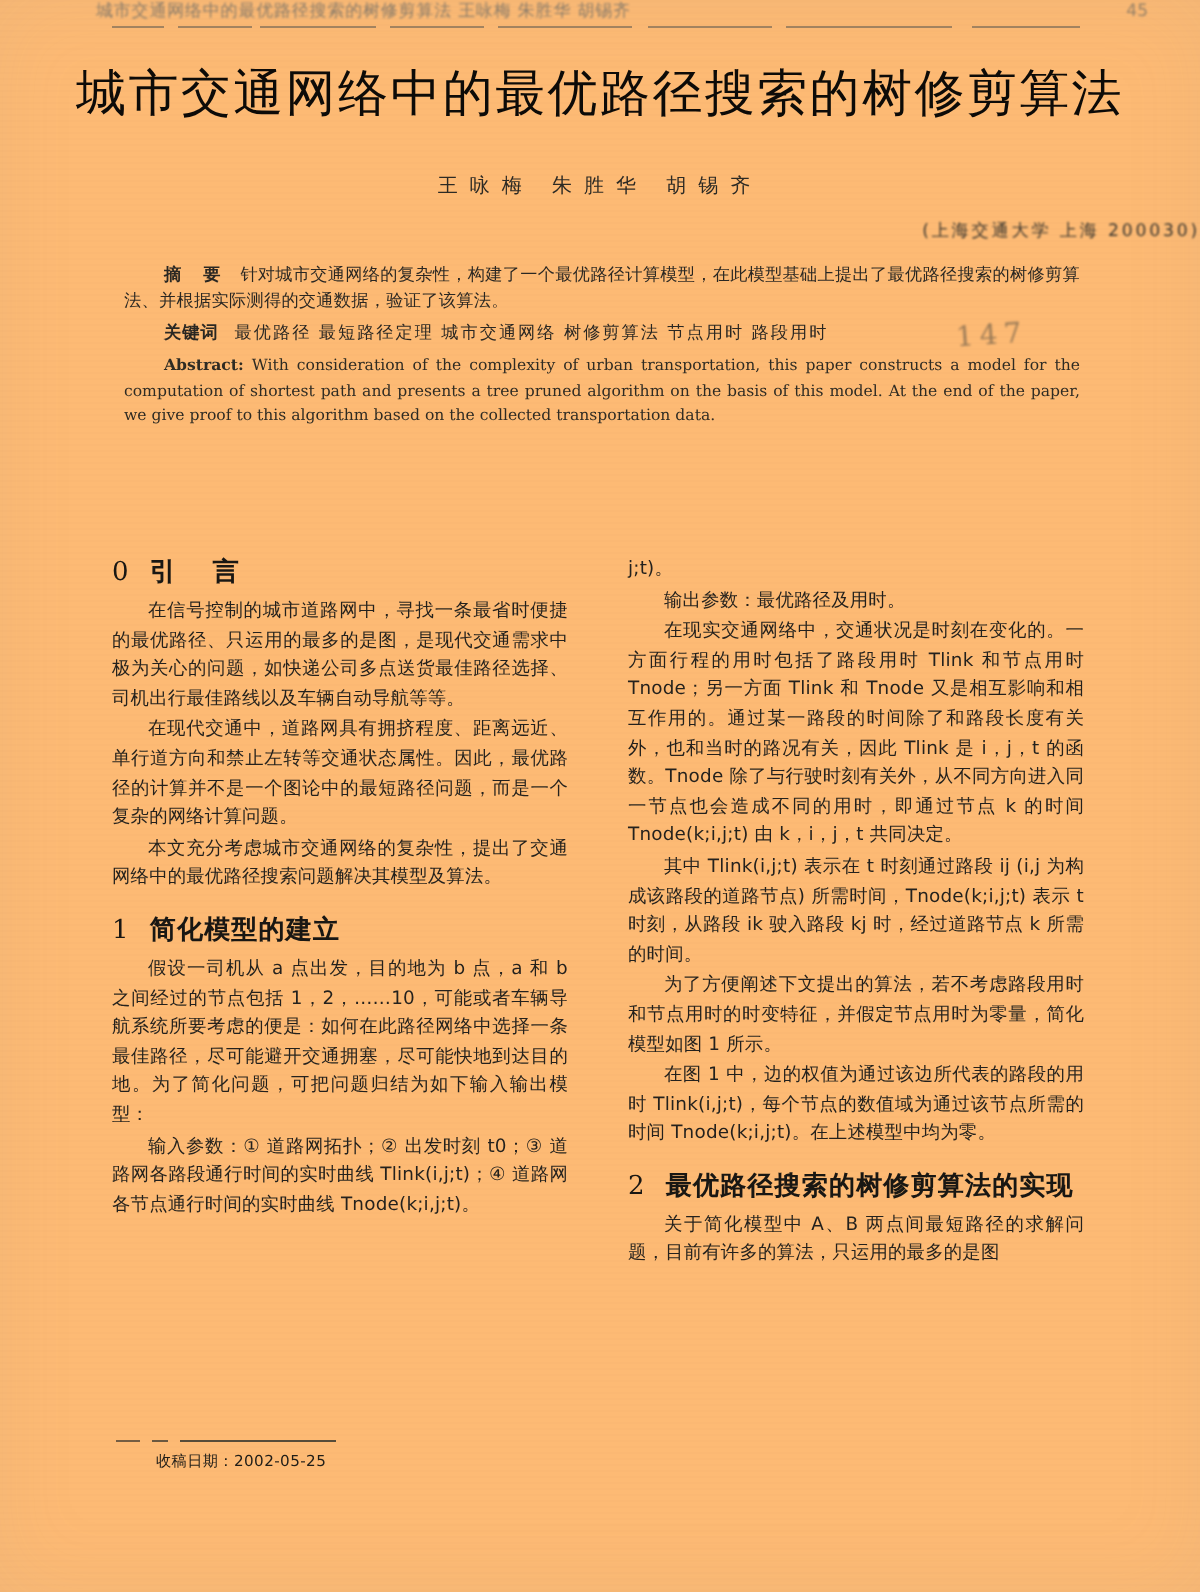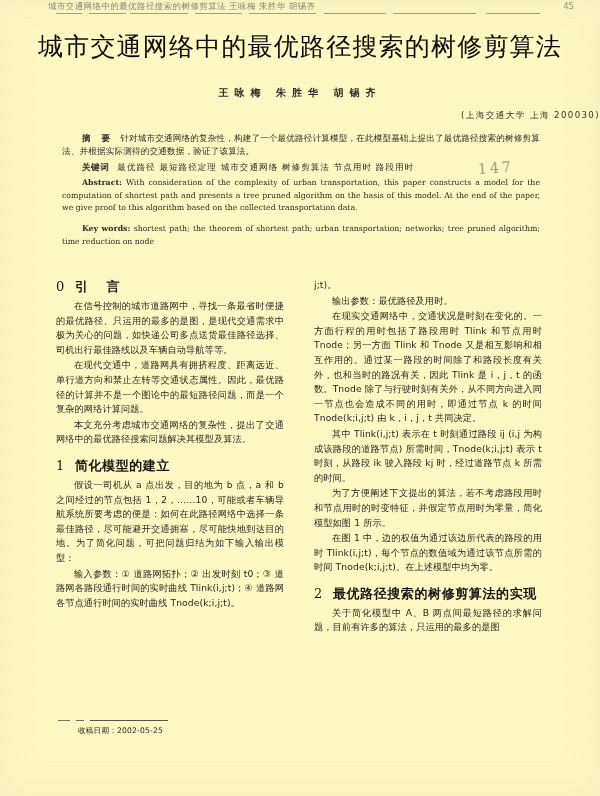--- a/index.html
+++ b/index.html
@@ -4,21 +4,21 @@
 <style>
   html, body {
     margin: 0;
     padding: 0;
     background: #ffffff;
   }
   #page {
     position: relative;
     width: 600px;
     height: 796px;
-    background: #fef9c3;
+    background: #fdba74;
     overflow: hidden;
     font-family: "DejaVu Sans", "Liberation Sans", sans-serif;
     color: #15130f;
     
     box-shadow: inset 0 0 40px rgba(150,145,135,0.10);
   }
   
   #grain {
     position: absolute;
     inset: 0;
@@ -90,21 +90,20 @@
   .authors {
     position: absolute;
     top: 86px;
     left: 0;
     width: 600px;
     text-align: center;
     font-size: 10px;
     letter-spacing: 6px;
     color: #23201a;
     filter: blur(.35px) contrast(.9);
-    font-weight: bold;
   }
   .affil {
     position: absolute;
     top: 110px;
     left: 0;
     width: 600px;
     text-align: right;
     font-size: 8.6px;
     letter-spacing: 1.4px;
     color: #2a2720;
@@ -272,23 +271,20 @@
   <div class="abs-block">
     <div class="abs-zh">
       <span class="abs-label">摘    要</span><span>针对城市交通网络的复杂性，构建了一个最优路径计算模型，在此模型基础上提出了最优路径搜索的树修剪算法、并根据实际测得的交通数据，验证了该算法。</span>
     </div>
     <div class="kw-zh">
       <span class="kw-label">关键词</span><span>最优路径   最短路径定理   城市交通网络   树修剪算法   节点用时   路段用时</span>
     </div>
     <div class="abs-en">
       <span class="abs-en-label">Abstract:</span> <span>With consideration of the complexity of urban transportation, this paper constructs a model for the computation of shortest path and presents a tree pruned algorithm on the basis of this model. At the end of the paper, we give proof to this algorithm based on the collected transportation data.</span>
     </div>
-    <div class="kw-en">
-      <span class="kw-en-label">Key words:</span> <span>shortest path; the theorem of shortest path; urban transportation; networks; tree pruned algorithm; time reduction on node</span>
-    </div>
   </div>
 
   <div class="col col-l">
 
     <div class="sec-h first">
       <span class="num">0</span><span class="spaced">引  言</span>
     </div>
     <p class="p">在信号控制的城市道路网中，寻找一条最省时便捷的最优路径、只运用的最多的是图，是现代交通需求中极为关心的问题，如快递公司多点送货最佳路径选择、司机出行最佳路线以及车辆自动导航等等。</p>
     <p class="p">在现代交通中，道路网具有拥挤程度、距离远近、单行道方向和禁止左转等交通状态属性。因此，最优路径的计算并不是一个图论中的最短路径问题，而是一个复杂的网络计算问题。</p>
     <p class="p">本文充分考虑城市交通网络的复杂性，提出了交通网络中的最优路径搜索问题解决其模型及算法。</p>

